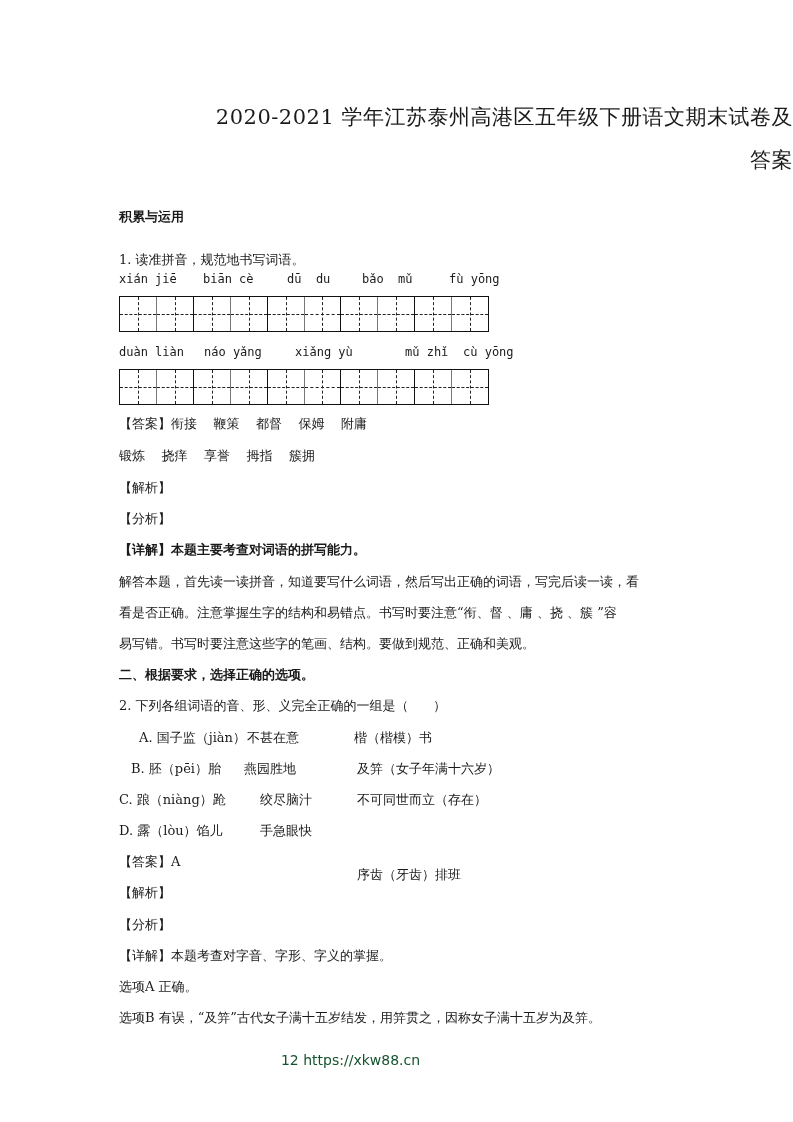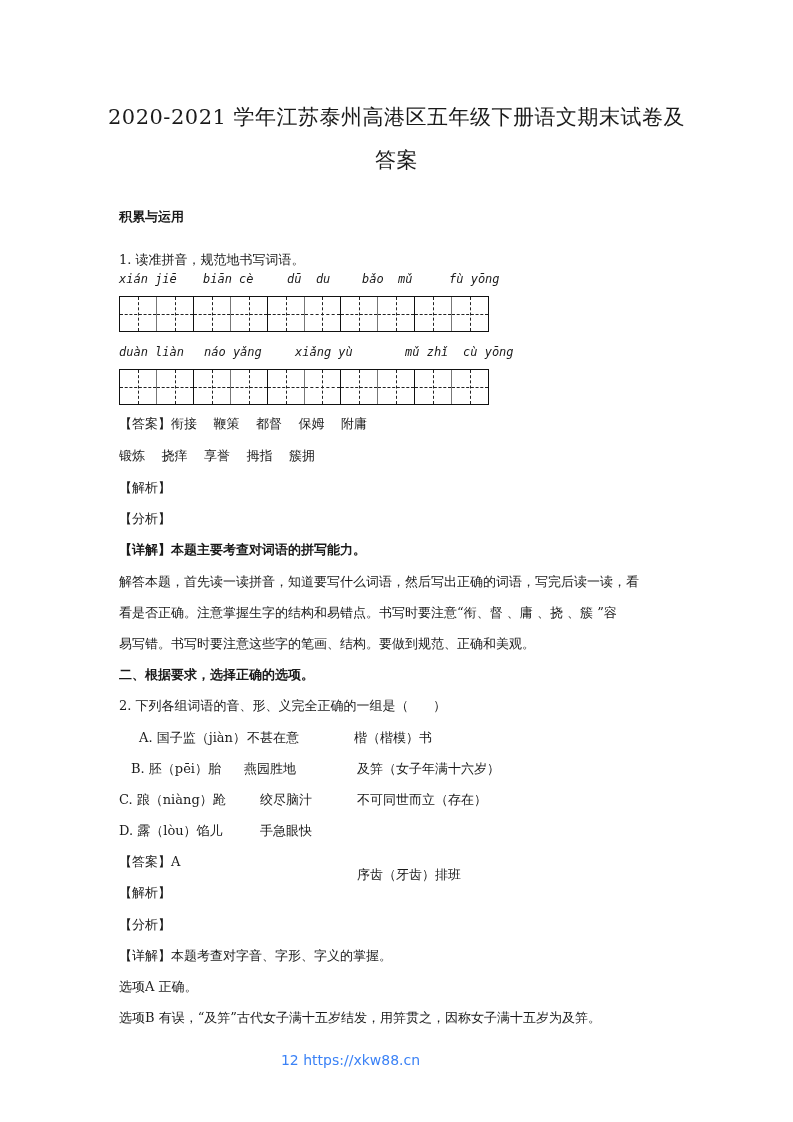--- a/index.html
+++ b/index.html
@@ -2,31 +2,31 @@
 <html><head>
 <meta charset="utf-8">
 <style>
   html, body { margin: 0; padding: 0; background: #ffffff; }
   body {
     width: 793px; height: 1122px; position: relative; overflow: hidden;
     font-family: "DejaVu Serif", "Liberation Serif", serif;
     color: #1a1a1a;
   }
   .title {
-    position: absolute; left: 0; width: 793px; text-align: center;
+    position: absolute; left: 0; width: 793px; text-align: right;
     font-size: 21px; letter-spacing: 0.5px;
   }
   .title.l1 { top: 103px; }
   .title.l2 { top: 146px; }
   .line {
     position: absolute; left: 119px; font-size: 13px; white-space: nowrap;
     line-height: 18px;
   }
   .bold { font-weight: bold; }
-  .pinyin { font-family: "DejaVu Sans Mono", "Liberation Mono", monospace; font-size: 12px; font-style: italic; }
+  .pinyin { font-family: "DejaVu Sans Mono", "Liberation Mono", monospace; font-size: 12px; }
   .py { position: absolute; top: 0; }
   .grid {
     position: absolute; left: 119px; width: 370px; height: 36px;
     display: flex; border: 1.5px solid #111; box-sizing: border-box;
   }
   .word { flex: 1; display: flex; border-right: 1.5px solid #111; }
   .word:last-child { border-right: none; }
   .cell {
     flex: 1; position: relative;
     background:
@@ -36,21 +36,21 @@
   .cell::before {
     content: ""; position: absolute; left: 0; right: 0; top: 50%;
     border-top: 1px dashed #222;
   }
   .cell::after {
     content: ""; position: absolute; top: 0; bottom: 0; left: 50%;
     border-left: 1px dashed #222;
   }
   .footer {
     position: absolute; top: 1052px; left: 0; width: 701px; text-align: center;
-    font-family: "DejaVu Sans", "Liberation Sans", sans-serif; font-size: 14px; color: #3b82f6;
+    font-family: "DejaVu Sans", "Liberation Sans", sans-serif; font-size: 14px; color: #14532d;
   }
   .opt-col { position: absolute; top: 0; }
 </style>
 </head>
 <body>
 
 <div>
 
   <div class="title l1">2020-2021 学年江苏泰州高港区五年级下册语文期末试卷及</div>
   <div class="title l2">答案</div>

